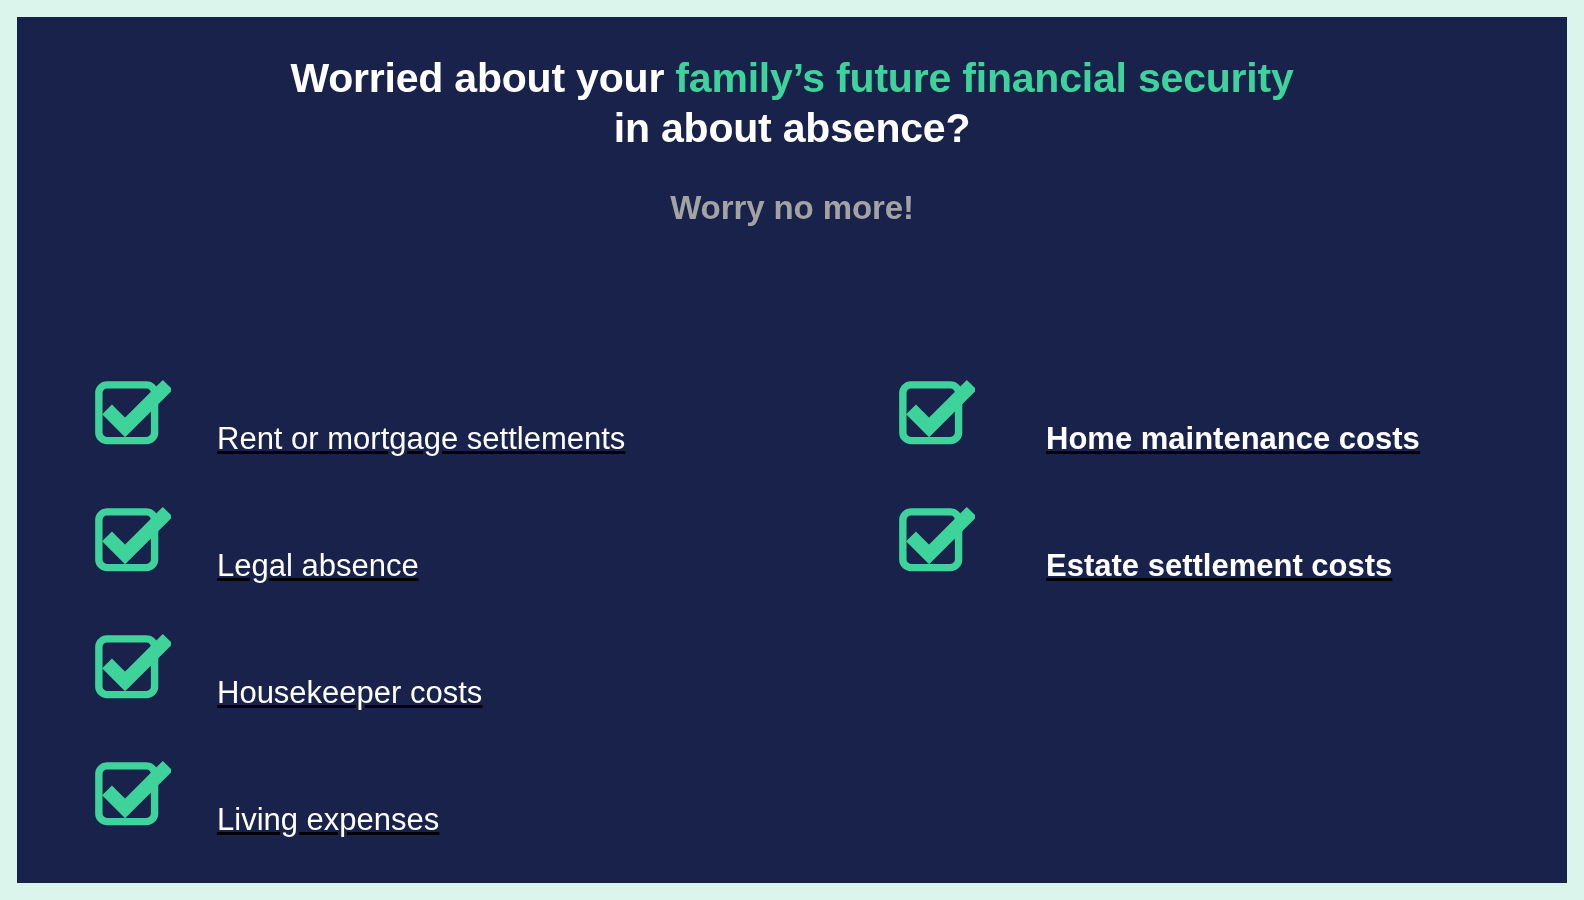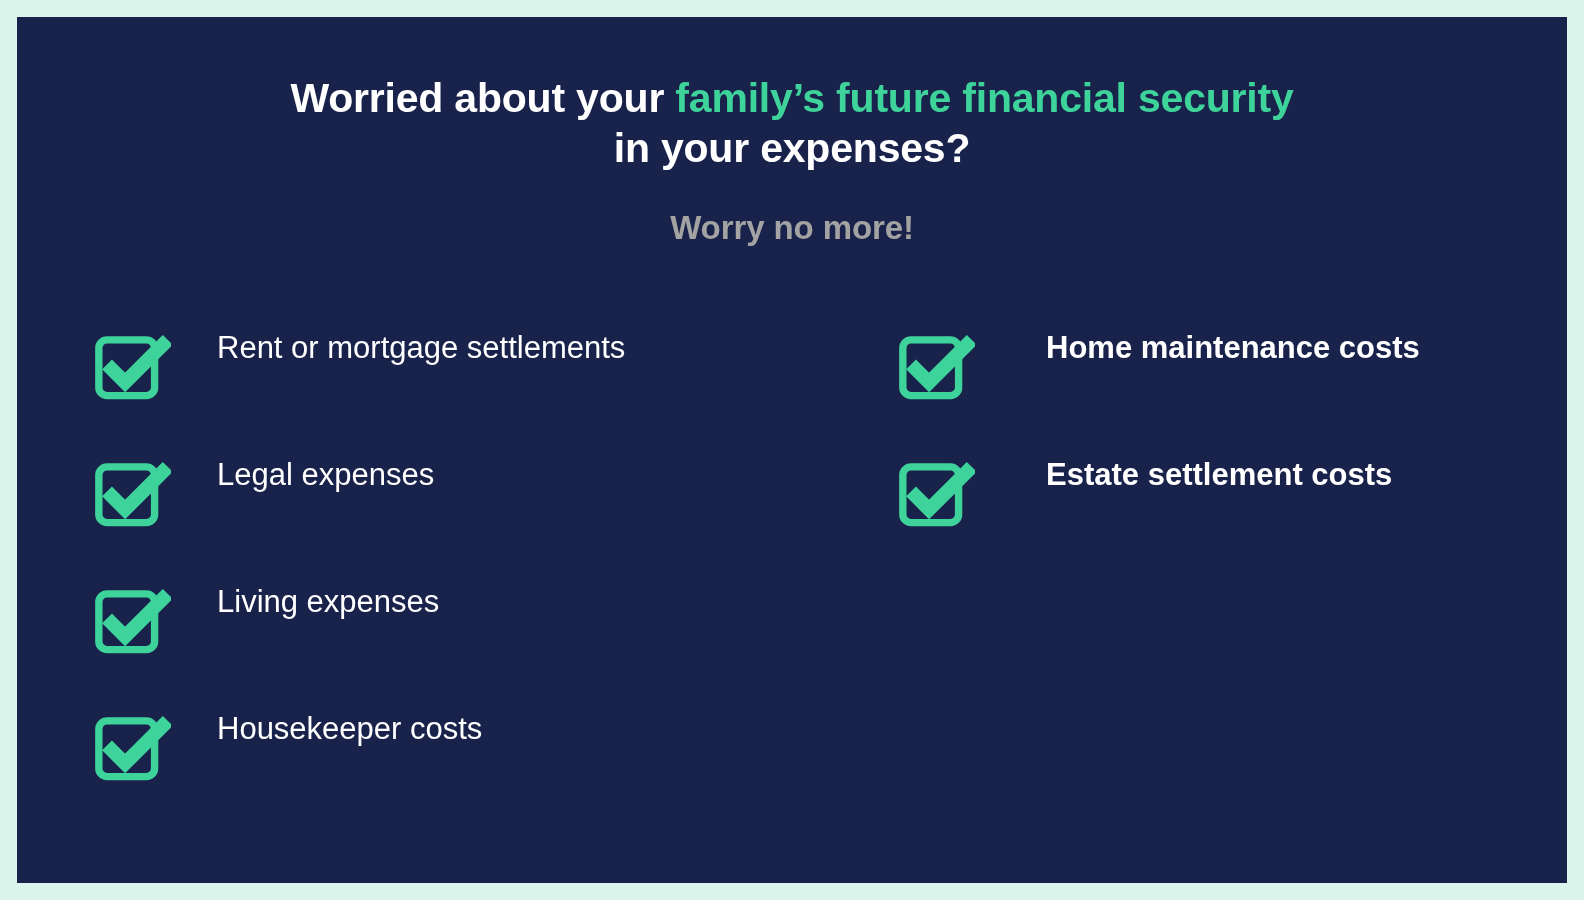--- a/index.html
+++ b/index.html
@@ -20,21 +20,21 @@
     top: 17px;
     width: 1550px;
     height: 866px;
     background: #18224a;
     box-sizing: border-box;
     overflow: hidden;
   }
 
   
   #headings {
-    padding-top: 56px;
+    padding-top: 36px;
     text-align: center;
   }
 
   .headline {
     font-size: 41px;
     font-weight: bold;
     line-height: 1.22;
     color: #ffffff;
     letter-spacing: -0.2px;
     margin: 0;
@@ -61,22 +61,23 @@
     width: 100%;
     display: grid;
     grid-template-columns: 857px 693px;
   }
   .column {
     display: flex;
     flex-direction: column;
   }
   .check-row {
     display: flex;
-    align-items: flex-start;
+    align-items: flex-end;
     height: 127px;
+    text-decoration: underline;
   }
   .column.left .check-row {
     padding-left: 72px;
   }
   .column.right .check-row {
     padding-left: 19px;
     gap: 28px;
   }
 
   .check-icon {
@@ -105,21 +106,21 @@
   }
 </style>
 </head>
 <body>
 
 <div id="poster">
 
   <div id="headings">
     <h1 class="headline">
       <span>Worried about your </span><span class="accent">family’s future financial security</span><br>
-      <span>in your expenses?</span>
+      <span>in about absence?</span>
     </h1>
     <p class="subhead">
       <span>Worry no more!</span><br>
     </p>
   </div>
 
   <div id="checklist">
 
     <div class="column left">
 
@@ -129,37 +130,37 @@
           <path d="M28 48 L44 64 L90 18" fill="none" stroke="#3ed39a" stroke-width="17" stroke-linecap="square" stroke-linejoin="miter"></path>
         </svg>
         <span class="row-label">Rent or mortgage settlements</span>
       </div>
 
       <div class="check-row">
         <svg class="check-icon" viewBox="0 0 100 100">
           <path d="M22 12 H70 A10 10 0 0 1 80 22 V70 A10 10 0 0 1 70 80 H22 A10 10 0 0 1 12 70 V22 A10 10 0 0 1 22 12 Z" fill="none" stroke="#3ed39a" stroke-width="9"></path>
           <path d="M28 48 L44 64 L90 18" fill="none" stroke="#3ed39a" stroke-width="17" stroke-linecap="square" stroke-linejoin="miter"></path>
         </svg>
-        <span class="row-label">Legal expenses</span>
+        <span class="row-label">Legal absence</span>
+      </div>
+
+      <div class="check-row">
+        <svg class="check-icon" viewBox="0 0 100 100">
+          <path d="M22 12 H70 A10 10 0 0 1 80 22 V70 A10 10 0 0 1 70 80 H22 A10 10 0 0 1 12 70 V22 A10 10 0 0 1 22 12 Z" fill="none" stroke="#3ed39a" stroke-width="9"></path>
+          <path d="M28 48 L44 64 L90 18" fill="none" stroke="#3ed39a" stroke-width="17" stroke-linecap="square" stroke-linejoin="miter"></path>
+        </svg>
+        <span class="row-label">Housekeeper costs</span>
       </div>
 
       <div class="check-row">
         <svg class="check-icon" viewBox="0 0 100 100">
           <path d="M22 12 H70 A10 10 0 0 1 80 22 V70 A10 10 0 0 1 70 80 H22 A10 10 0 0 1 12 70 V22 A10 10 0 0 1 22 12 Z" fill="none" stroke="#3ed39a" stroke-width="9"></path>
           <path d="M28 48 L44 64 L90 18" fill="none" stroke="#3ed39a" stroke-width="17" stroke-linecap="square" stroke-linejoin="miter"></path>
         </svg>
         <span class="row-label">Living expenses</span>
-      </div>
-
-      <div class="check-row">
-        <svg class="check-icon" viewBox="0 0 100 100">
-          <path d="M22 12 H70 A10 10 0 0 1 80 22 V70 A10 10 0 0 1 70 80 H22 A10 10 0 0 1 12 70 V22 A10 10 0 0 1 22 12 Z" fill="none" stroke="#3ed39a" stroke-width="9"></path>
-          <path d="M28 48 L44 64 L90 18" fill="none" stroke="#3ed39a" stroke-width="17" stroke-linecap="square" stroke-linejoin="miter"></path>
-        </svg>
-        <span class="row-label">Housekeeper costs</span>
       </div>
 
     </div>
 
     <div class="column right">
 
       <div class="check-row">
         <svg class="check-icon" viewBox="0 0 100 100">
           <path d="M22 12 H70 A10 10 0 0 1 80 22 V70 A10 10 0 0 1 70 80 H22 A10 10 0 0 1 12 70 V22 A10 10 0 0 1 22 12 Z" fill="none" stroke="#3ed39a" stroke-width="9"></path>
           <path d="M28 48 L44 64 L90 18" fill="none" stroke="#3ed39a" stroke-width="17" stroke-linecap="square" stroke-linejoin="miter"></path>

